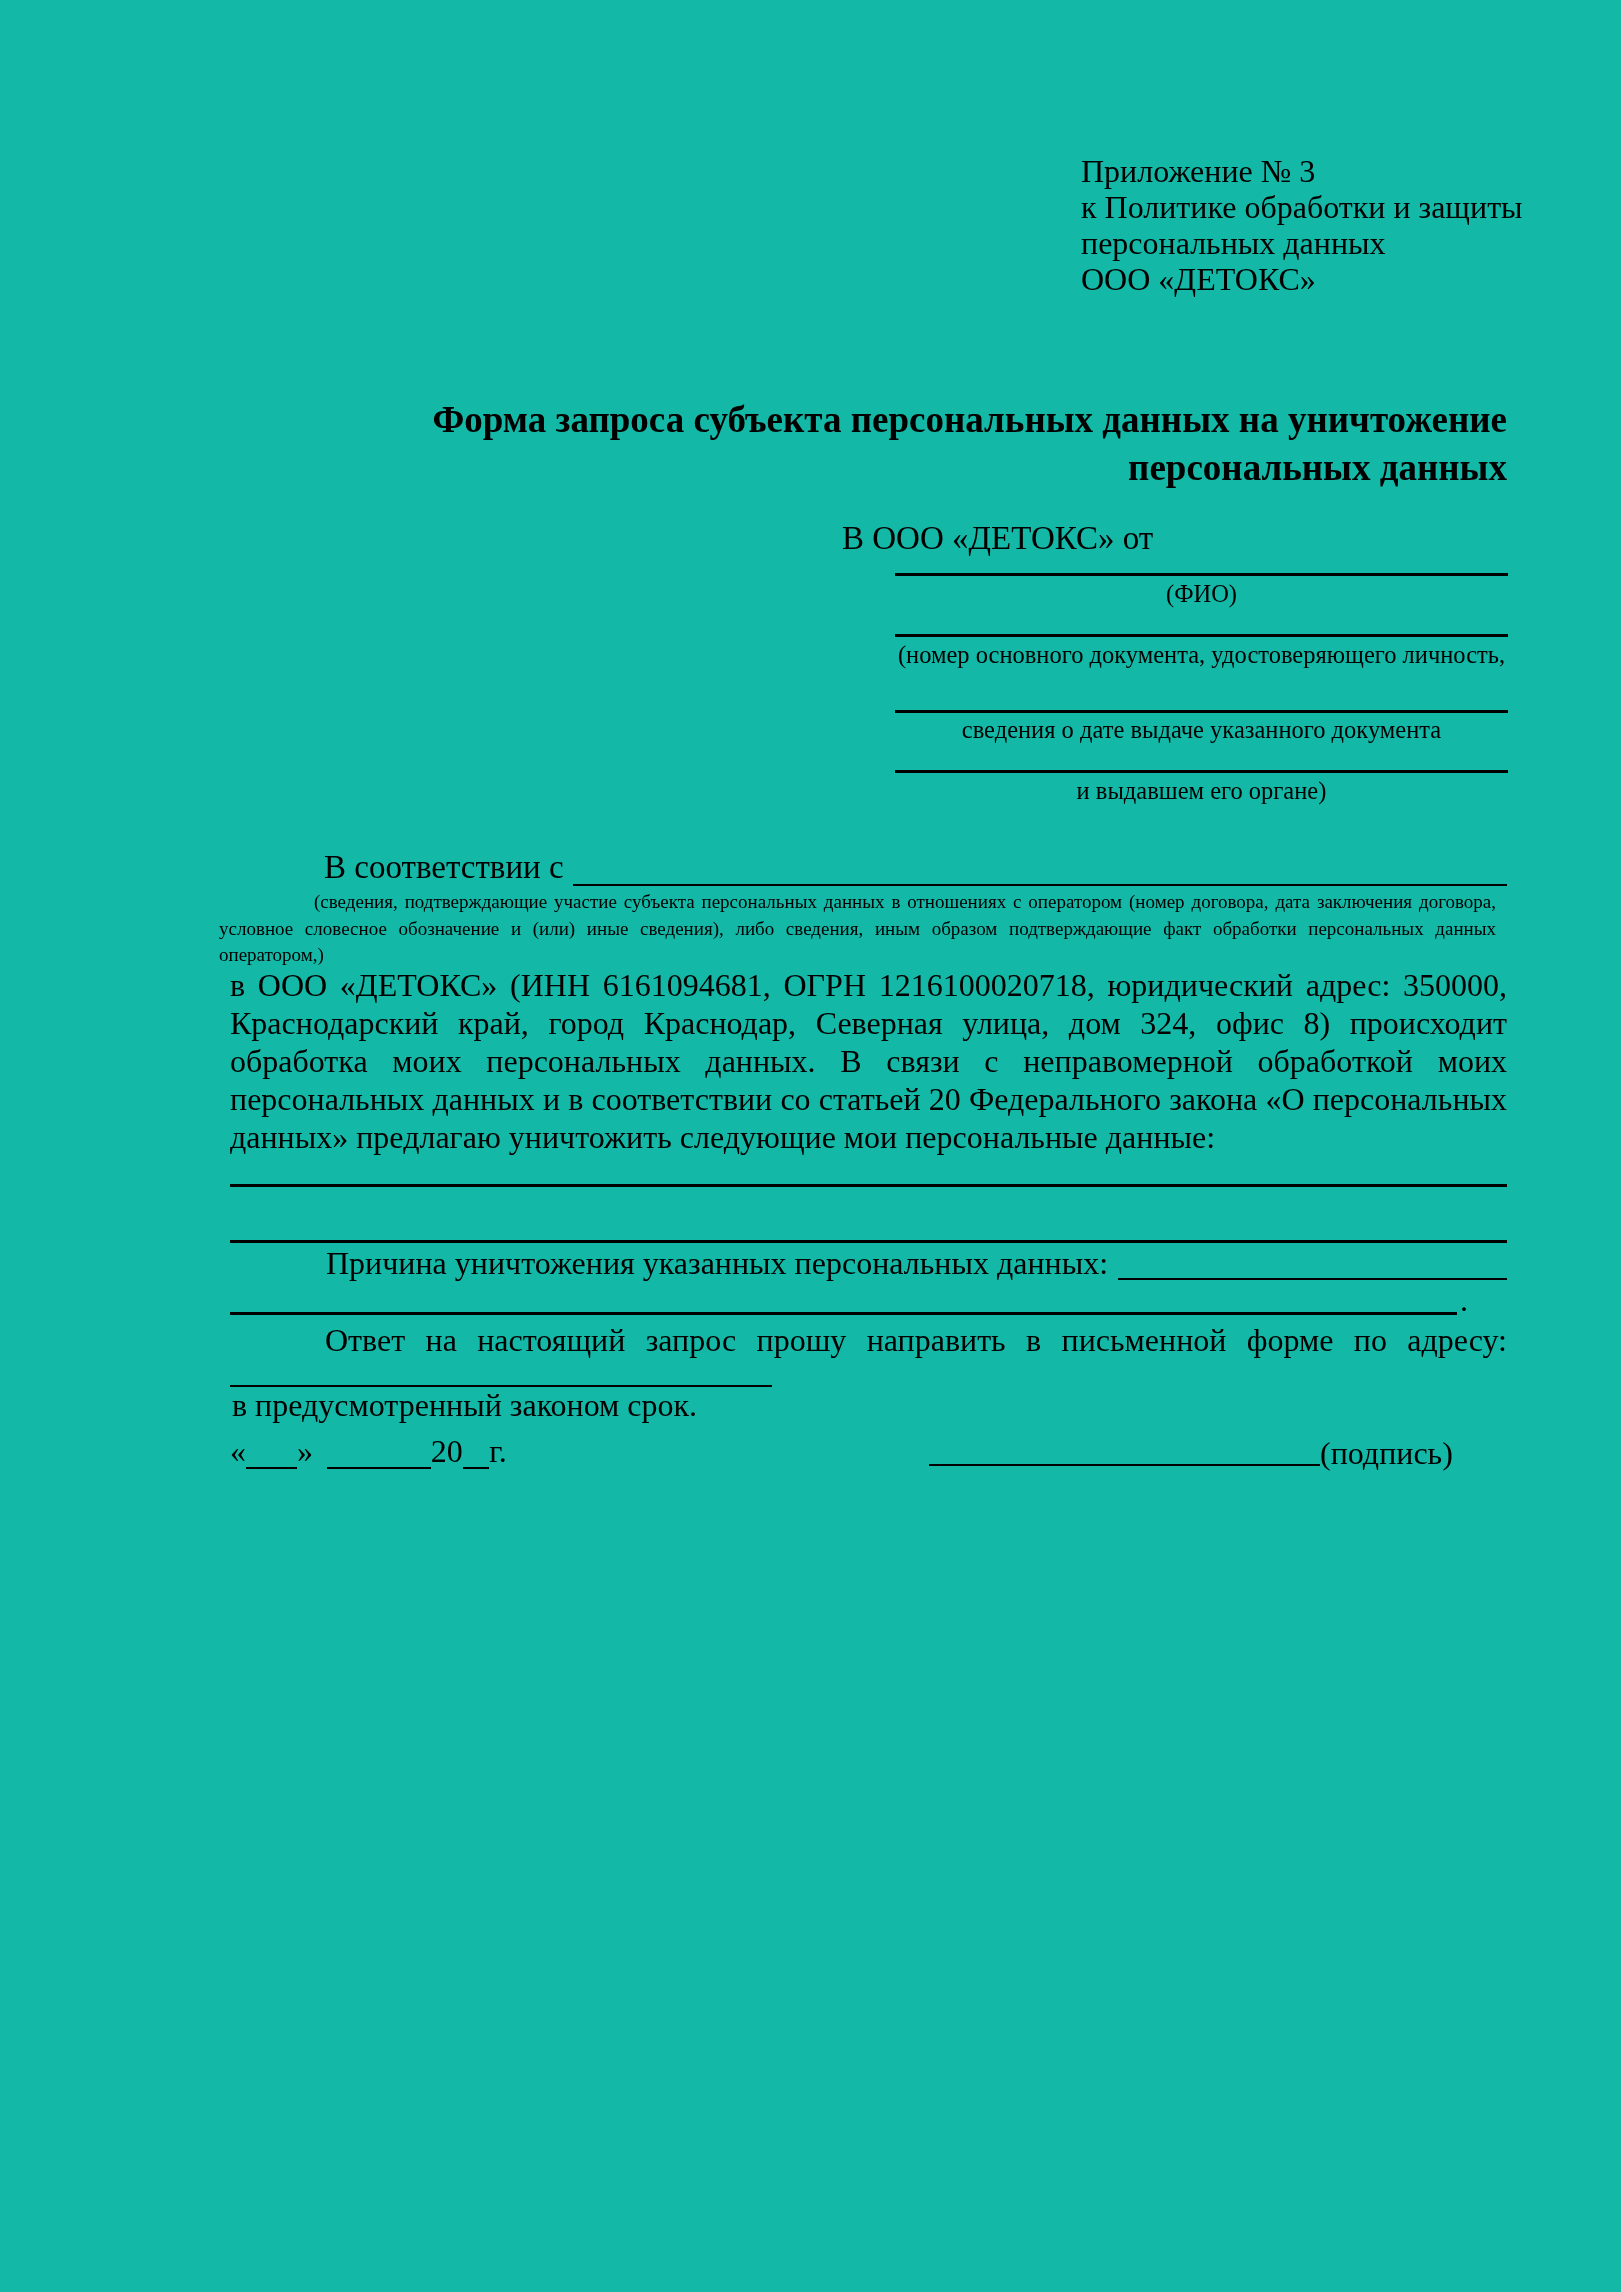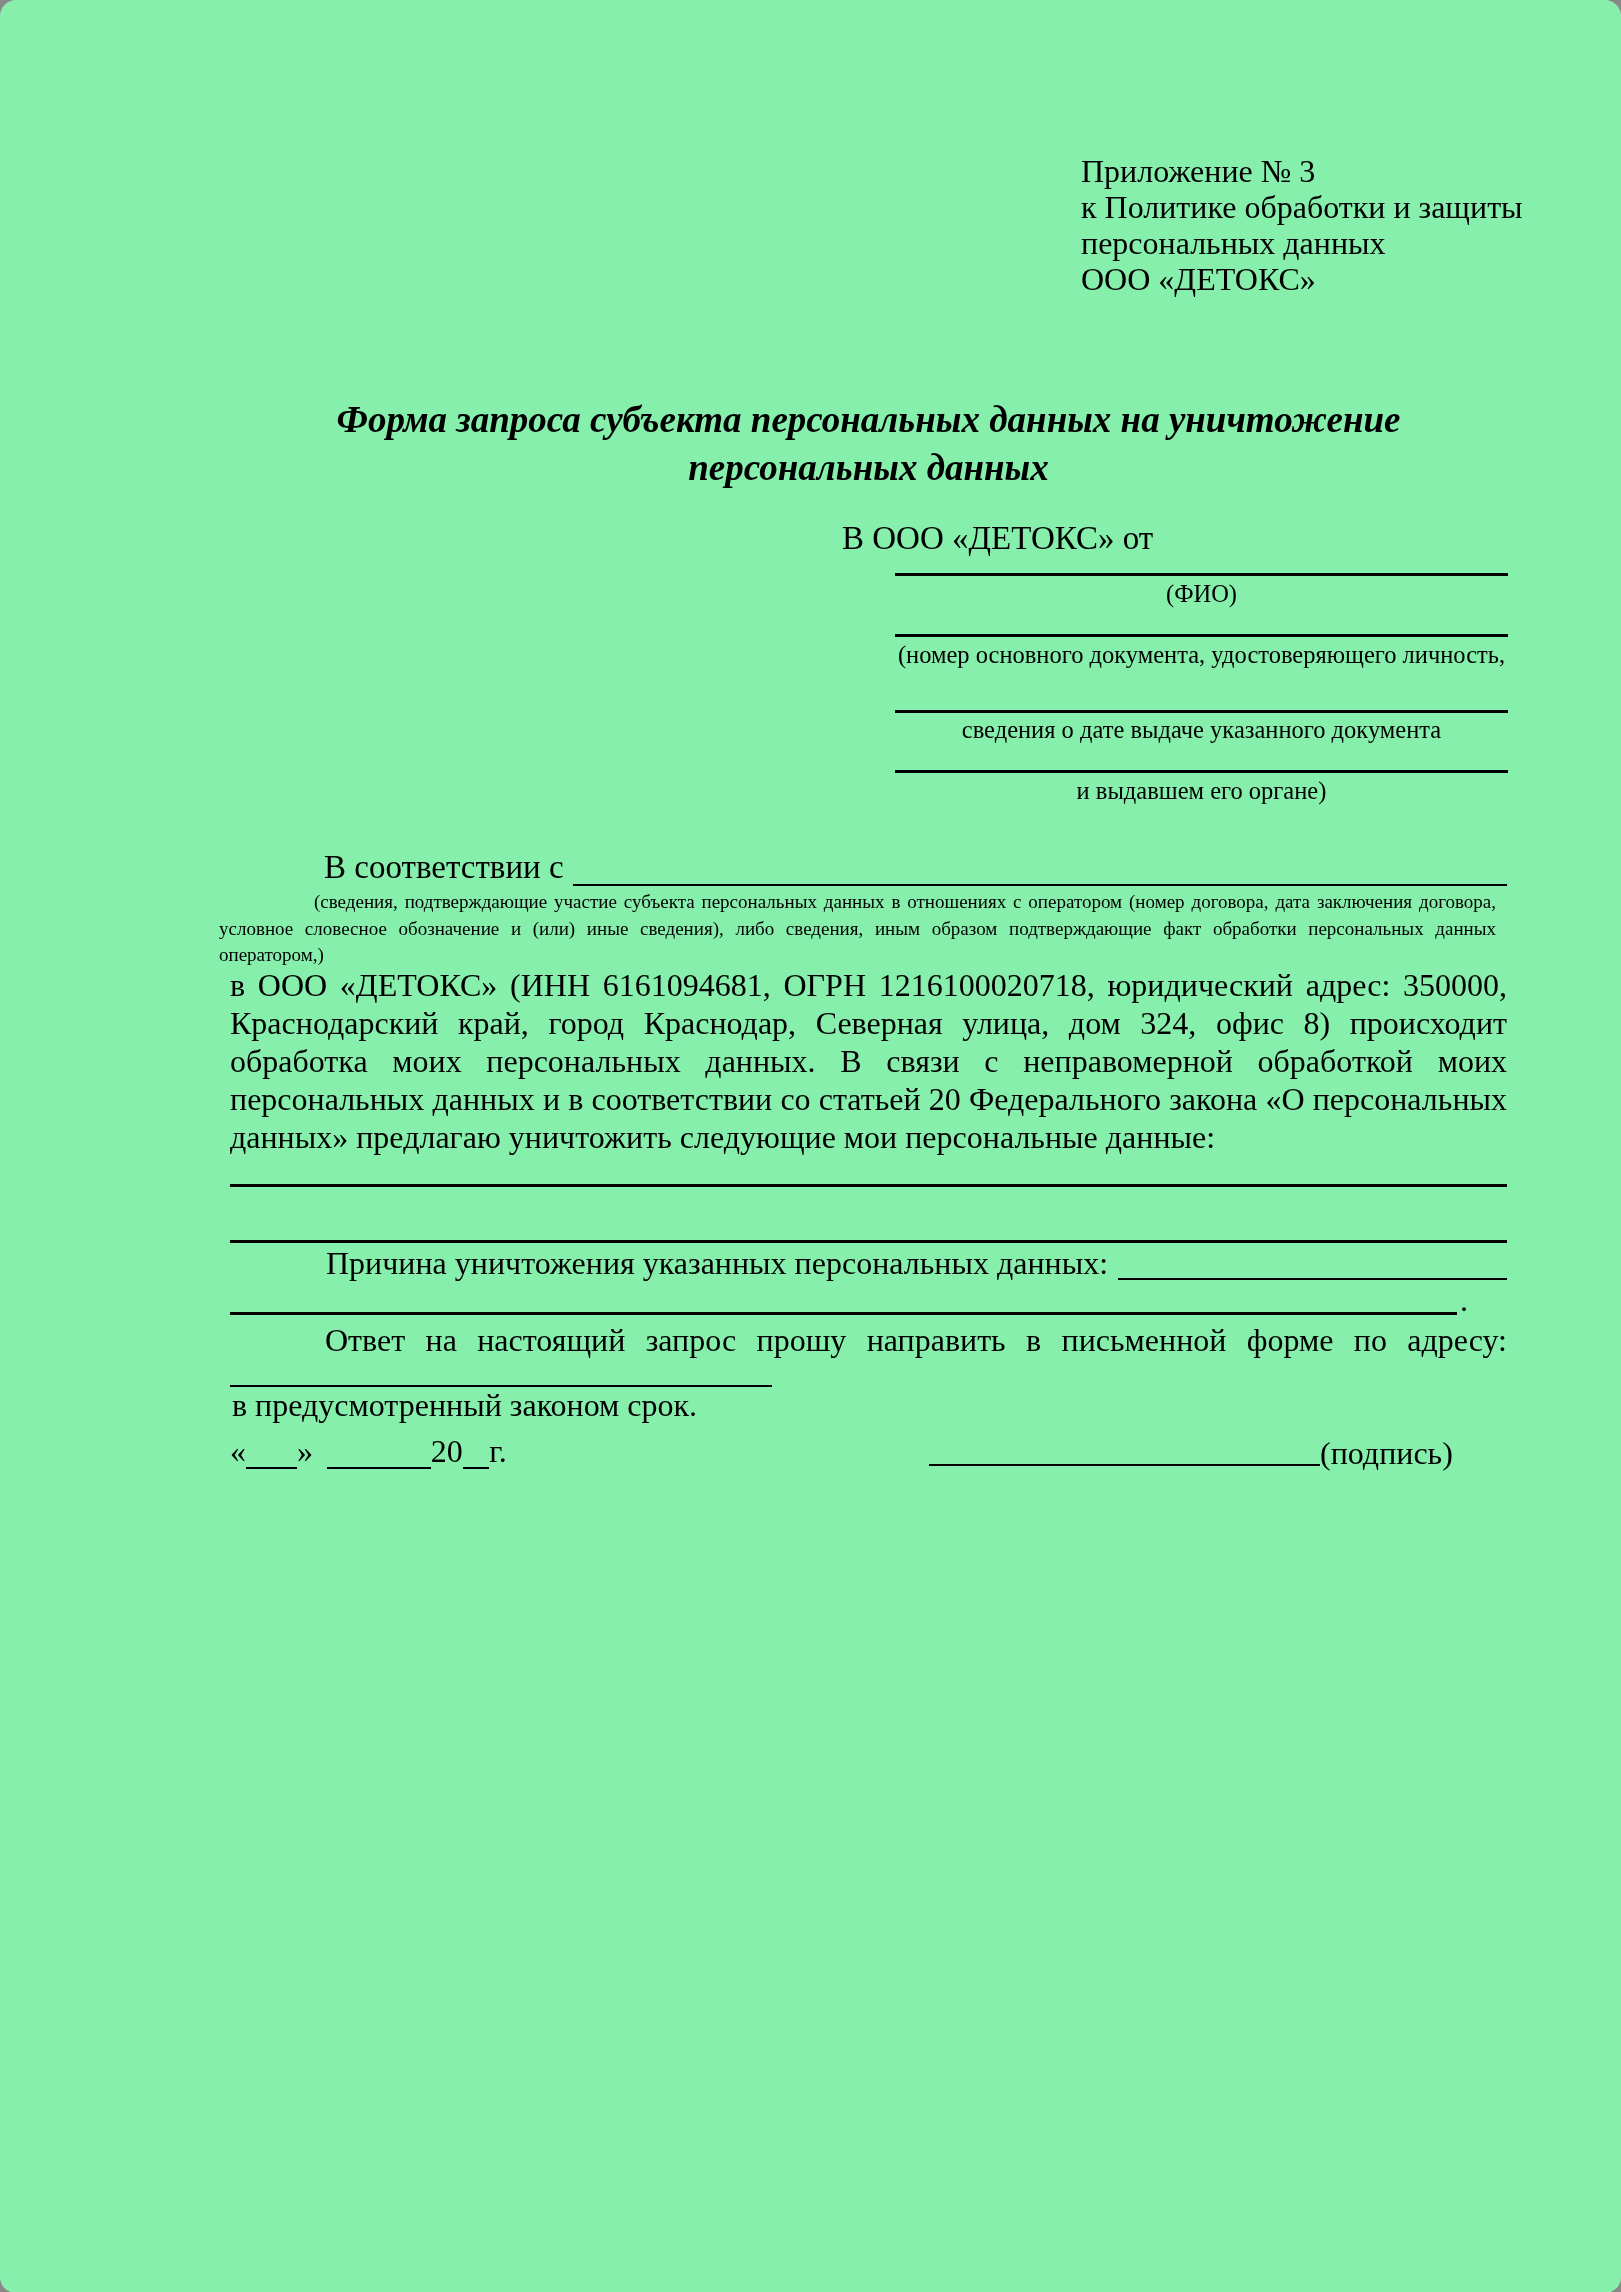--- a/index.html
+++ b/index.html
@@ -1,37 +1,36 @@
 <!DOCTYPE html>
 <html lang="ru"><head>
 <meta charset="utf-8">
 <style>
   html, body { margin: 0; padding: 0; background: #888; }
   .page {
     position: relative;
     width: 1621px;
     height: 2293px;
-    background: #86efac;
+    background: #14b8a6;
     font-family: "Liberation Serif", "DejaVu Serif", serif;
     color: #000;
     overflow: hidden;
     margin: 0 auto;
-    border-radius: 16px;
   }
   .abs { position: absolute; }
 
   .header-note {
     left: 1081px; top: 153px;
     font-size: 32px; line-height: 36px;
     white-space: nowrap;
   }
   .doc-title {
     left: 230px; top: 396px; width: 1277px;
-    text-align: center;
-    font-size: 37px; font-weight: bold; line-height: 48px; font-style: italic;
+    text-align: right;
+    font-size: 37px; font-weight: bold; line-height: 48px;
   }
   .addressee-line {
     left: 842px; top: 520px;
     font-size: 33px; white-space: nowrap;
   }
 
   .bar { position: absolute; height: 2.9px; background: #000; }
   .stub-caption {
     position: absolute; left: 895px; width: 613px;
     text-align: center; font-size: 24.5px; line-height: 27.4px;

